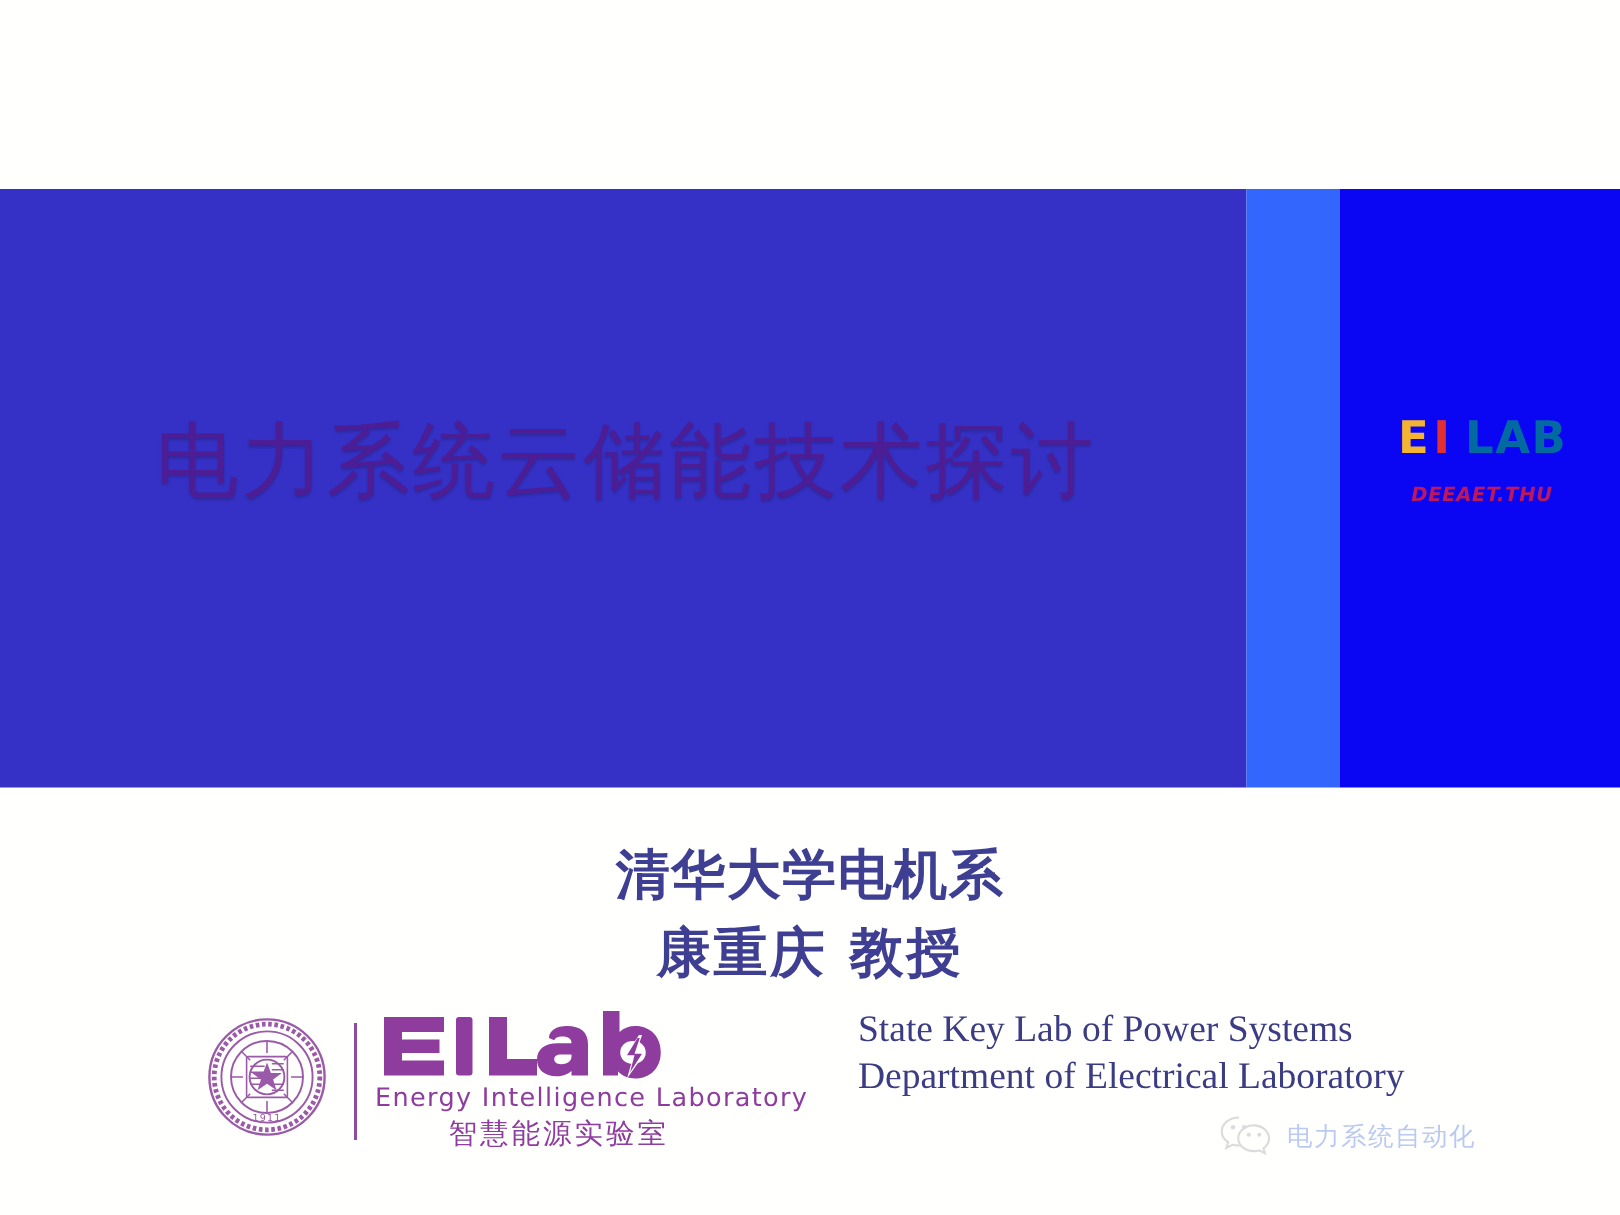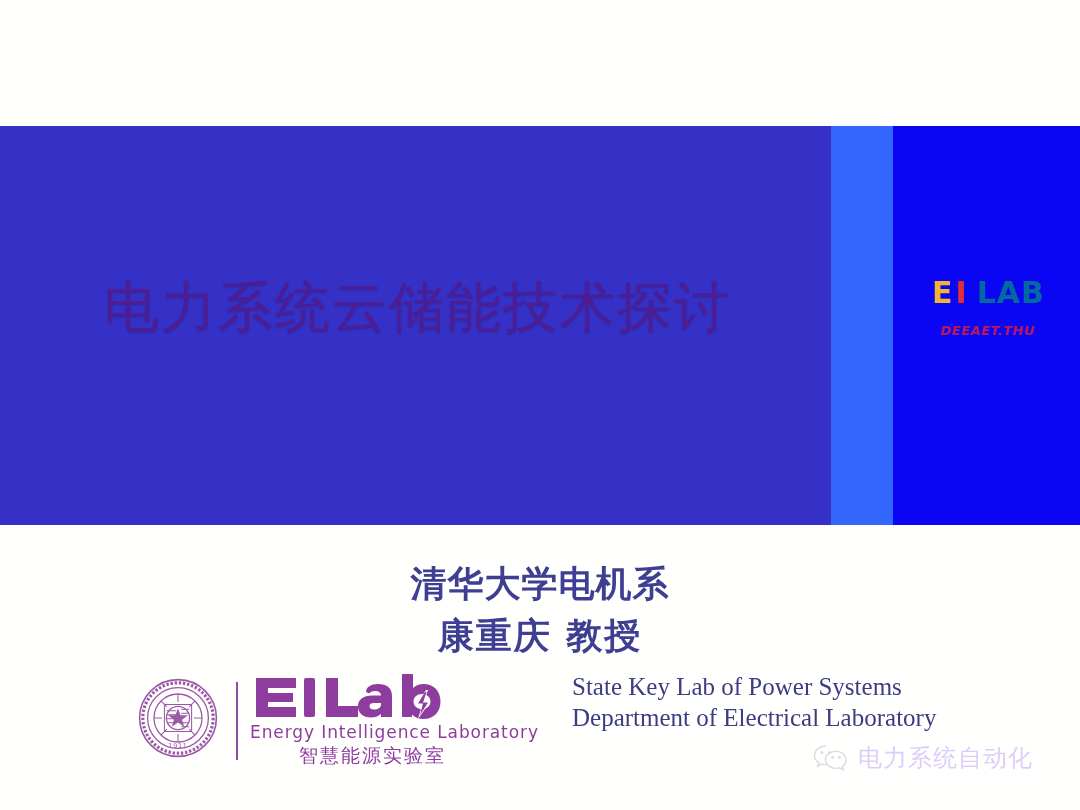--- a/index.html
+++ b/index.html
@@ -197,23 +197,23 @@
   .wechat-watermark {
     position: absolute;
     left: 812px;
     top: 742px;
     display: flex;
     align-items: center;
     gap: 8px;
     opacity: 0.30;
   }
   .wechat-watermark .wx-label {
-    color: #8b5cf6;
+    color: #1d4ed8;
     font-family: Liberation Serif, serif;
-    font-size: 24px;
+    font-size: 17px;
     letter-spacing: 1px;
     white-space: nowrap;
   }
 </style>
 </head>
 <body>
 
 <div id="slide">
 
   <div class="banner">

